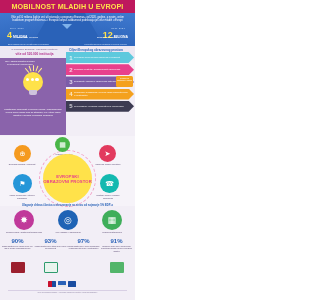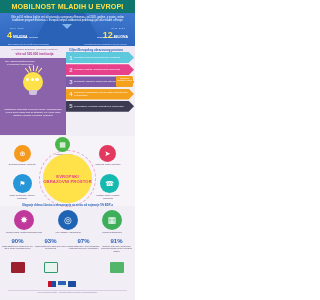--- a/index.html
+++ b/index.html
@@ -7,21 +7,21 @@
     width: 135px; height: 300px;
     font-family: "Liberation Sans", sans-serif;
     background: #ffffff;
     overflow: hidden;
   }
   #page { position: relative; width: 135px; height: 300px; overflow: hidden; background: #f2eef6; }
 
   
   .header {
     position: absolute; left: 0; top: 0; width: 135px; height: 13px;
-    background: #0f766e;
+    background: #be185d;
     display: flex; align-items: center; justify-content: center;
   }
   .header-title {
     color: #ffe24a; font-size: 7.2px; font-weight: bold; letter-spacing: .1px;
     white-space: nowrap;
   }
 
   
   .intro {
     position: absolute; left: 0; top: 13px; width: 135px; height: 33px;

